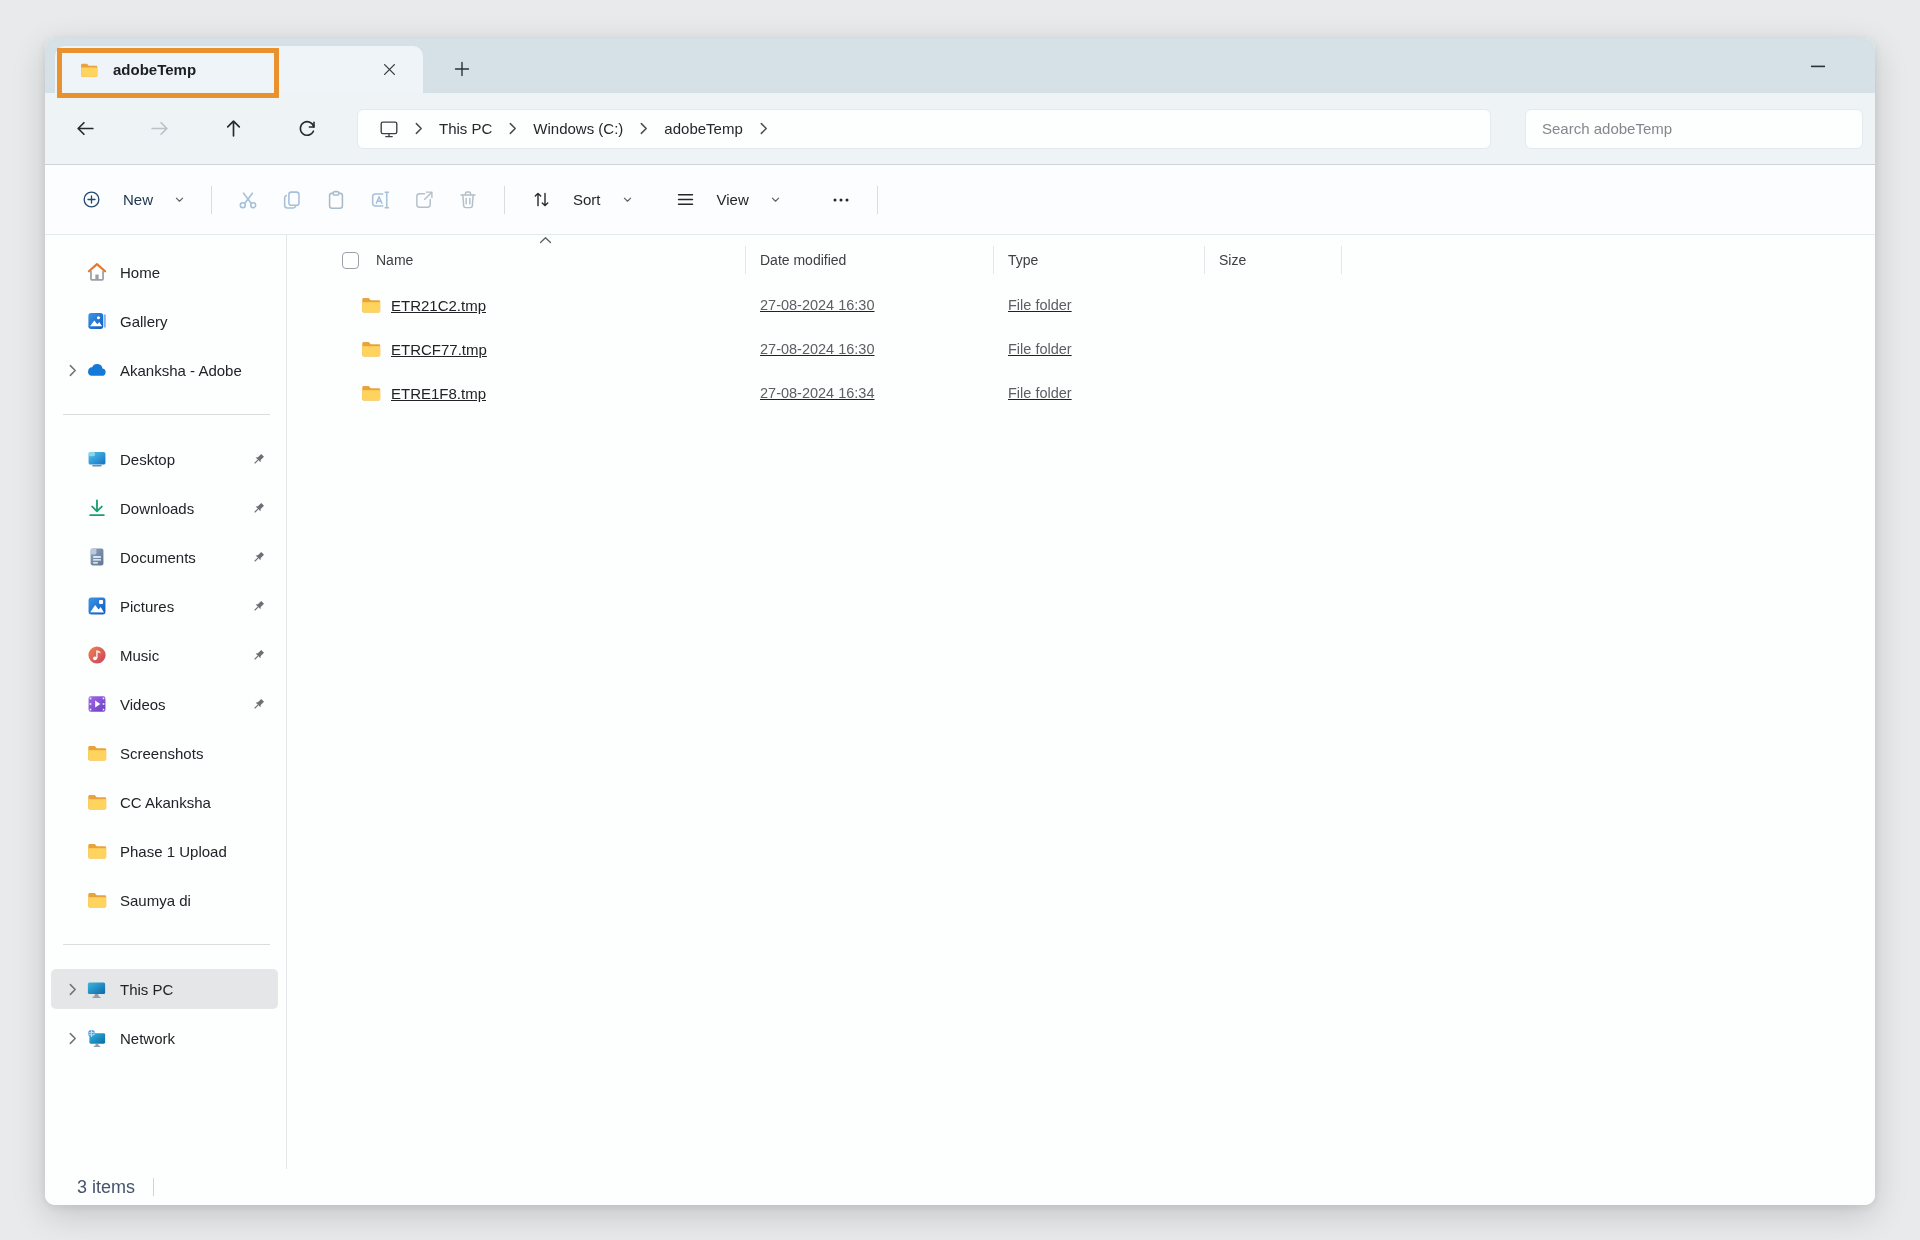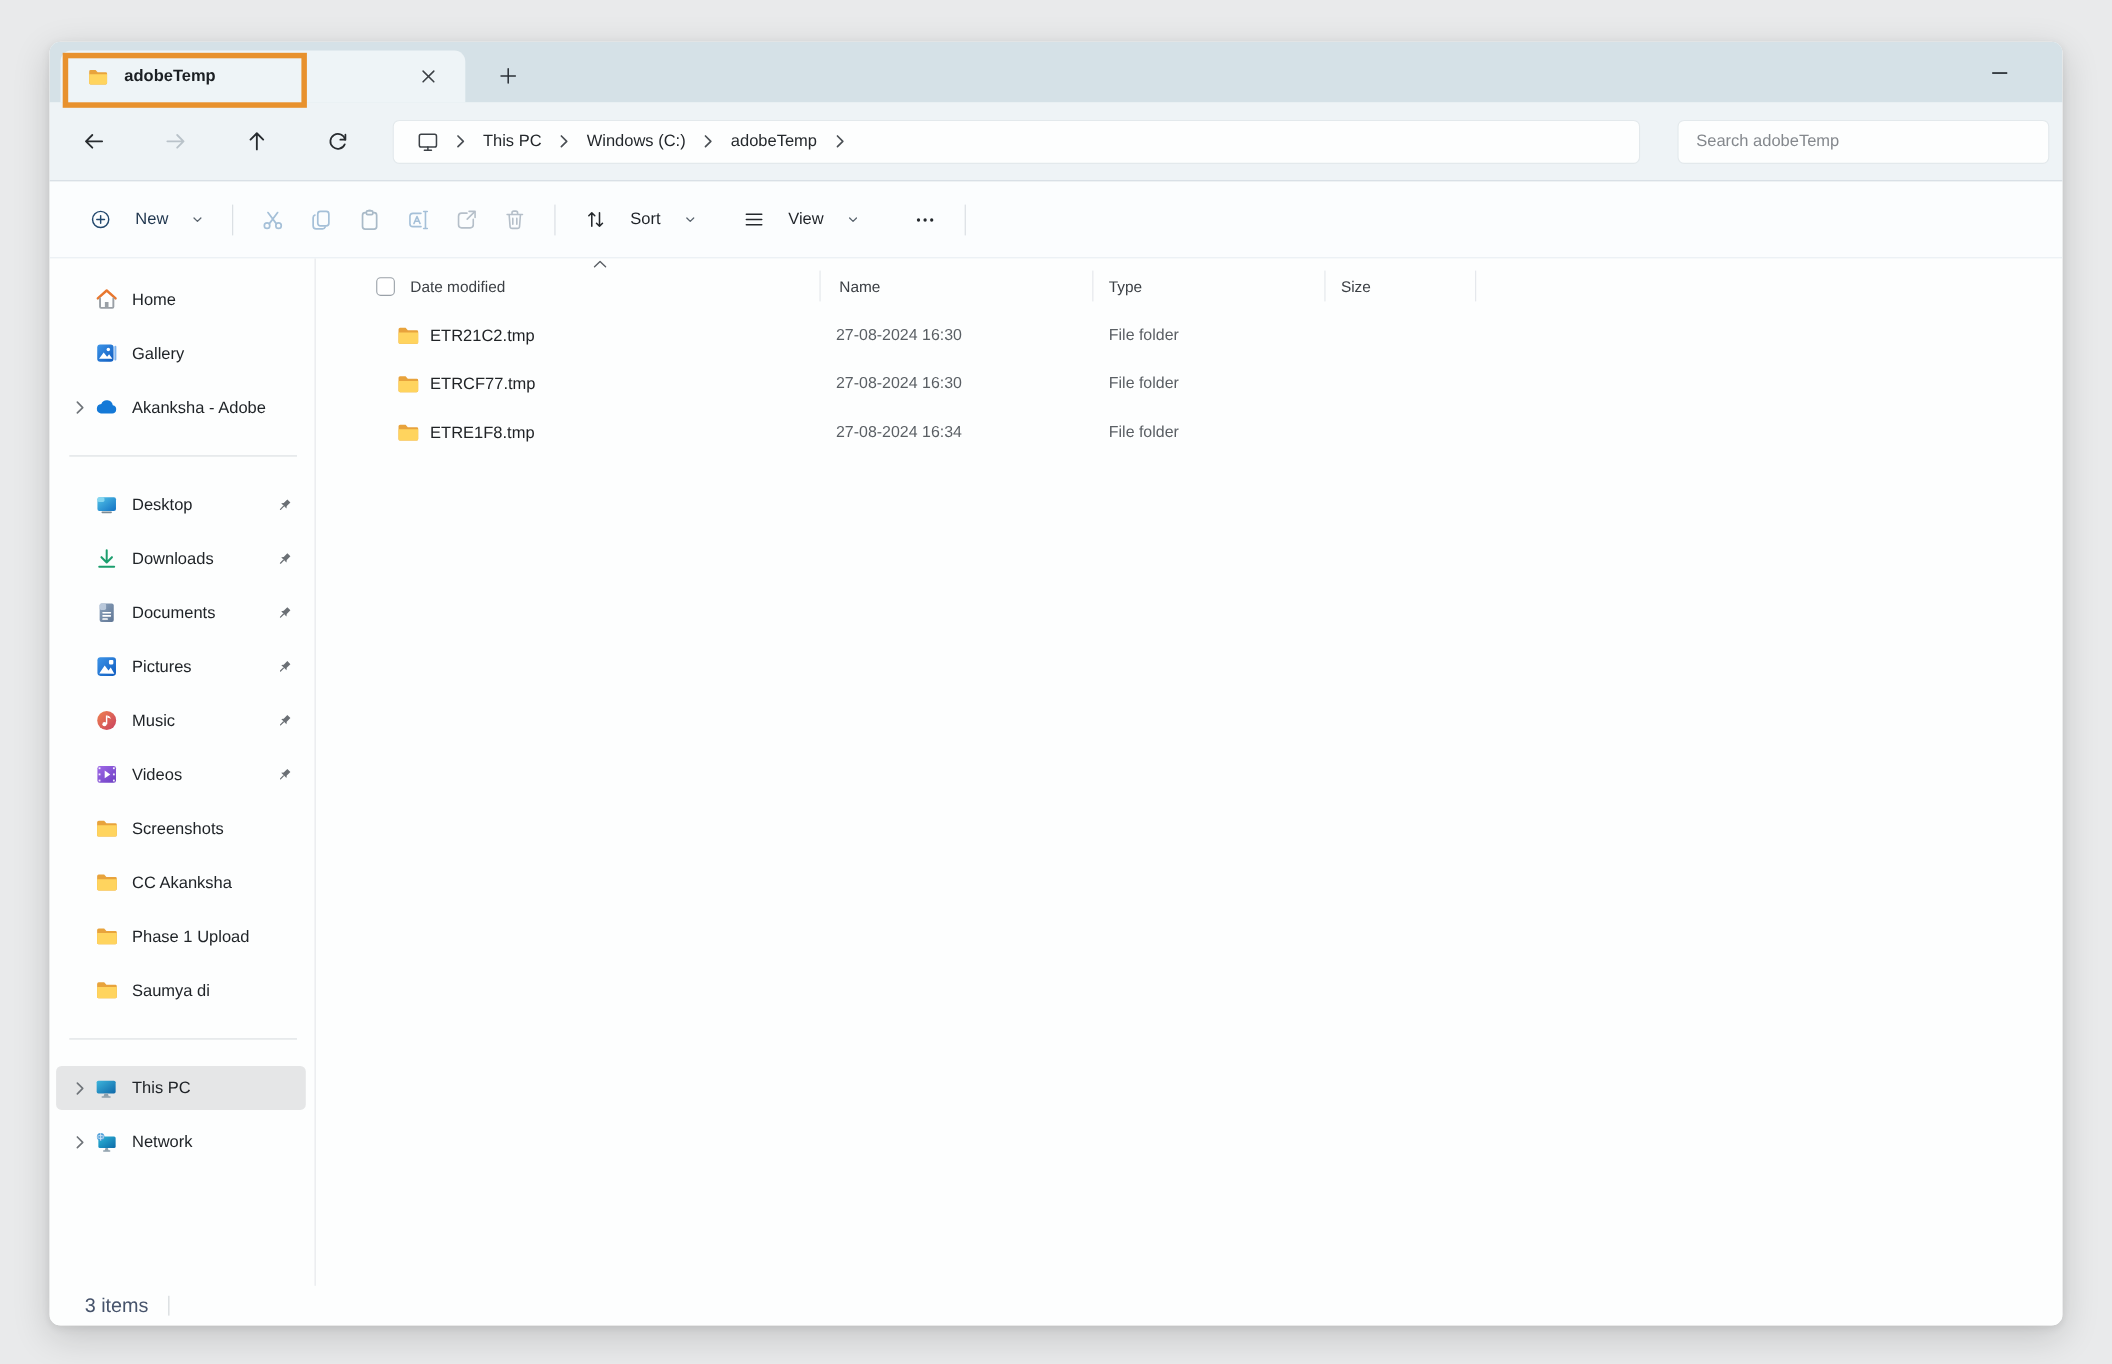--- a/index.html
+++ b/index.html
@@ -111,21 +111,21 @@
   .hcell.p14 .htext{ padding-left:14px; }
   .hcell.with-sep::after{
     content:""; position:absolute; right:0; top:9px; bottom:9px; width:1px; background:#e3e6ea;
   }
   .hcheck{ justify-content:flex-start; padding-left:27px; }
   .checkbox{
     width:17px; height:17px; border:1.5px solid #9aa1a8; border-radius:4px; background:#fff; cursor:pointer;
   }
   .frow{
     display:grid; grid-template-columns:44px 387px 248px 211px 137px;
-    align-items:center; height:44px; font-size:15px; cursor:default;
+    align-items:center; height:44px; font-size:15px; cursor:default;text-decoration:underline;
   }
   .fname{ display:flex; align-items:center; gap:9px; padding-left:1px; color:#202326; }
   .fdate,.ftype,.fsize{ padding-left:14px; font-size:14.5px; color:#5a5f64; }
   
   .statusbar{
     height:36px; flex:0 0 36px; display:flex; align-items:center; padding-left:32px;
     background:#fdfefe;
   }
   .status-text{ font-size:18px; color:#46536b; }
   .status-sep{ width:1px; height:18px; background:#cfd4d8; margin-left:18px; }
@@ -652,25 +652,25 @@
       <span class="sort-chevron">
         <svg width="13" height="9" viewBox="0 0 13 9" fill="none" stroke="#5b6artifact066" stroke-width="1.3">
             <path d="M1.5 6.5 L6.5 1.8 L11.5 6.5" stroke="#5b6066" stroke-linecap="round" stroke-linejoin="round"></path>
           </svg>
       </span>
 
       <div class="lheader">
         <div class="hcell hcheck">
           <span class="checkbox"></span>
         </div>
+        <div class="hcell with-sep">
+          <span class="htext">Name</span>
+        </div>
         <div class="hcell with-sep p14">
           <span class="htext">Date modified</span>
-        </div>
-        <div class="hcell with-sep">
-          <span class="htext">Name</span>
         </div>
         <div class="hcell with-sep p14">
           <span class="htext">Type</span>
         </div>
         <div class="hcell with-sep p14">
           <span class="htext">Size</span>
         </div>
       </div>
 
       <div class="frow">

